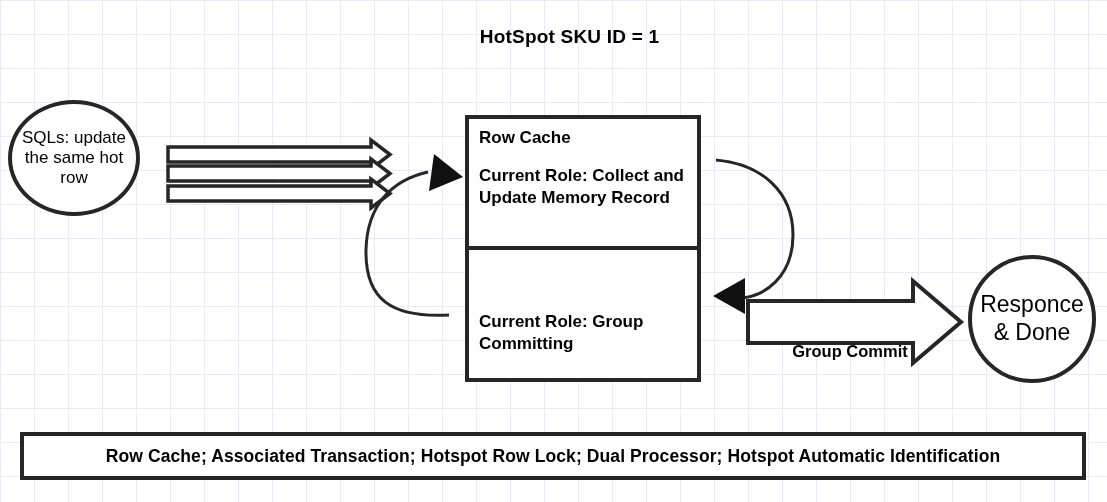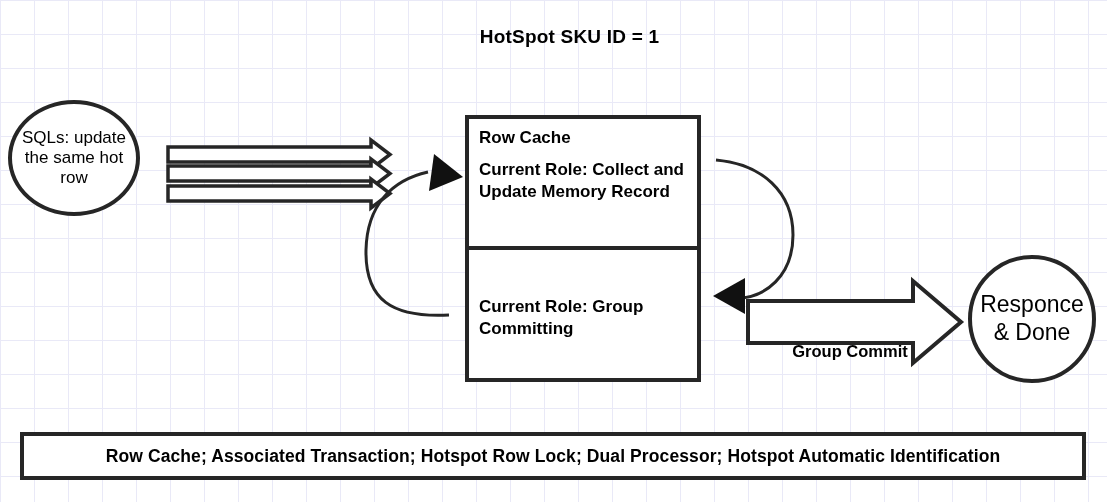--- a/index.html
+++ b/index.html
@@ -101,26 +101,26 @@
     font-weight: bold;
     line-height: 1.28;
     color: #000;
   }
   #cache-top {
     top: 0;
     height: 131px;
     border-bottom: 4px solid #262626;
   }
   #cache-bottom {
-    top: 131px;
+    top: 146px;
     height: 128px;
     display: flex;
     align-items: center;
   }
-  #cache-heading { margin-bottom: 10px; }
+  #cache-heading { margin-bottom: 16px; }
 
   
   .note {
     font-size: 16.5px;
     font-weight: bold;
     color: #000;
     text-align: center;
     line-height: 1.25;
   }
   #change-role-label {

